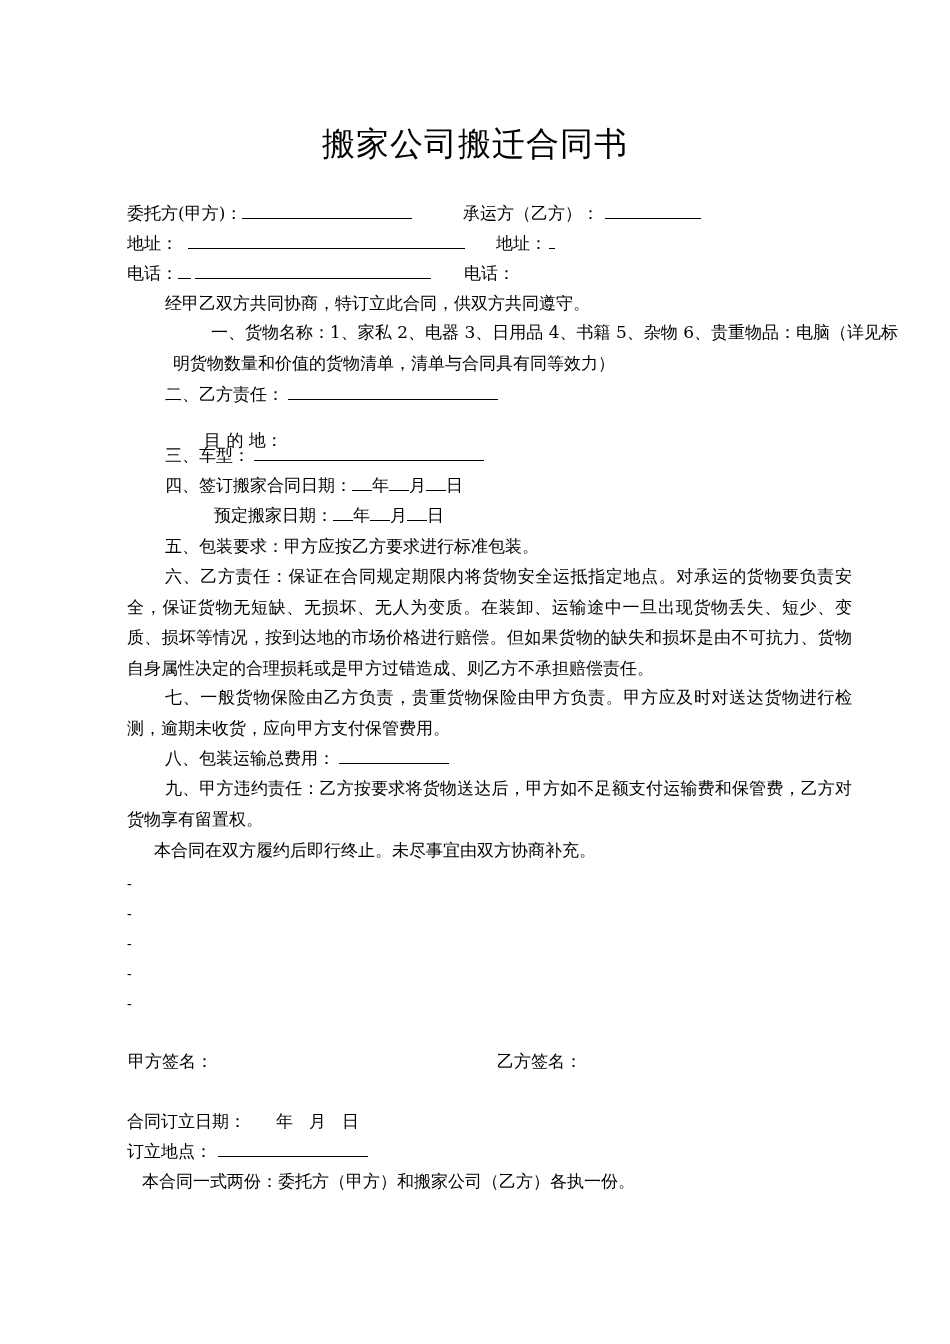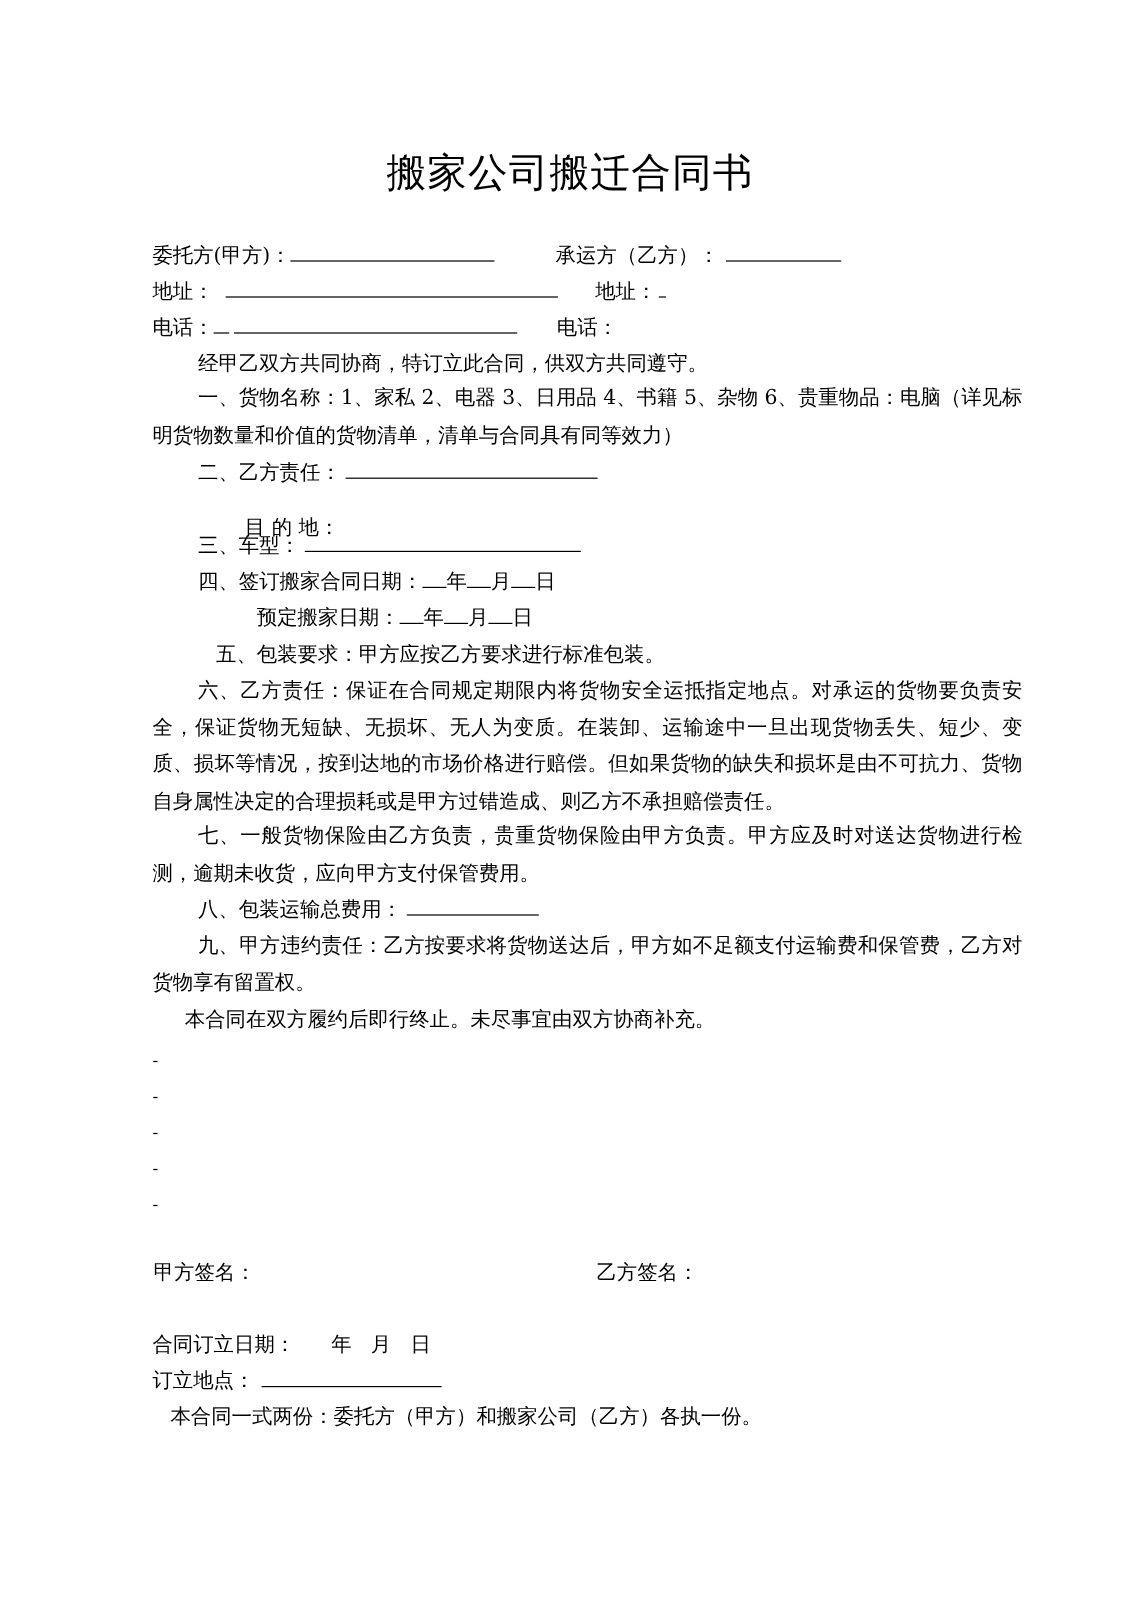--- a/index.html
+++ b/index.html
@@ -82,41 +82,41 @@
 
   <div class="line" style="left:127px; top:262px;">
     <span>电话：</span><span class="ul" style="width:13px;"></span><span class="ul" style="width:236px; margin-left:4px;"></span>
   </div>
   <div class="line" style="left:464px; top:262px;">
     <span>电话：</span>
   </div>
 
   <div class="line" style="left:165px; top:292px;">经甲乙双方共同协商，特订立此合同，供双方共同遵守。</div>
 
-  <div class="para" style="top:317px;">一、货物名称：1、家私 2、电器 3、日用品 4、书籍 5、杂物 6、贵重物品：电脑（详见标明货物数量和价值的货物清单，清单与合同具有同等效力）</div>
+  <div class="para" style="top:317px;margin-left:46px;">一、货物名称：1、家私 2、电器 3、日用品 4、书籍 5、杂物 6、贵重物品：电脑（详见标明货物数量和价值的货物清单，清单与合同具有同等效力）</div>
 
   <div class="line" style="left:165px; top:383px;">
     <span>二、乙方责任：</span><span class="ul" style="width:210px; margin-left:4px;"></span>
   </div>
   <div class="line" style="left:204px; top:413px;margin-top:16px;">
     <span>目 的 地：</span>
   </div>
 
   <div class="line" style="left:165px; top:444px;">
     <span>三、车型：</span><span class="ul" style="width:230px; margin-left:4px;"></span>
   </div>
 
   <div class="line" style="left:165px; top:474px;">
     <span>四、签订搬家合同日期：</span><span class="ul" style="width:20px;"></span><span>年</span><span class="ul" style="width:20px;"></span><span>月</span><span class="ul" style="width:20px;"></span><span>日</span>
   </div>
   <div class="line" style="left:214px; top:504px;">
     <span>预定搬家日期：</span><span class="ul" style="width:20px;"></span><span>年</span><span class="ul" style="width:20px;"></span><span>月</span><span class="ul" style="width:20px;"></span><span>日</span>
   </div>
 
-  <div class="line" style="left:165px; top:535px;margin-left:15px;">五、包装要求：甲方应按乙方要求进行标准包装。</div>
+  <div class="line" style="left:165px; top:535px;">五、包装要求：甲方应按乙方要求进行标准包装。</div>
 
   <div class="para" style="top:561px;">六、乙方责任：保证在合同规定期限内将货物安全运抵指定地点。对承运的货物要负责安全，保证货物无短缺、无损坏、无人为变质。在装卸、运输途中一旦出现货物丢失、短少、变质、损坏等情况，按到达地的市场价格进行赔偿。但如果货物的缺失和损坏是由不可抗力、货物自身属性决定的合理损耗或是甲方过错造成、则乙方不承担赔偿责任。</div>
 
   <div class="para" style="top:682px;">七、一般货物保险由乙方负责，贵重货物保险由甲方负责。甲方应及时对送达货物进行检测，逾期未收货，应向甲方支付保管费用。</div>
 
   <div class="line" style="left:165px; top:747px;">
     <span>八、包装运输总费用：</span><span class="ul" style="width:110px; margin-left:4px;"></span>
   </div>
 
   <div class="para" style="top:773px;">九、甲方违约责任：乙方按要求将货物送达后，甲方如不足额支付运输费和保管费，乙方对货物享有留置权。</div>

